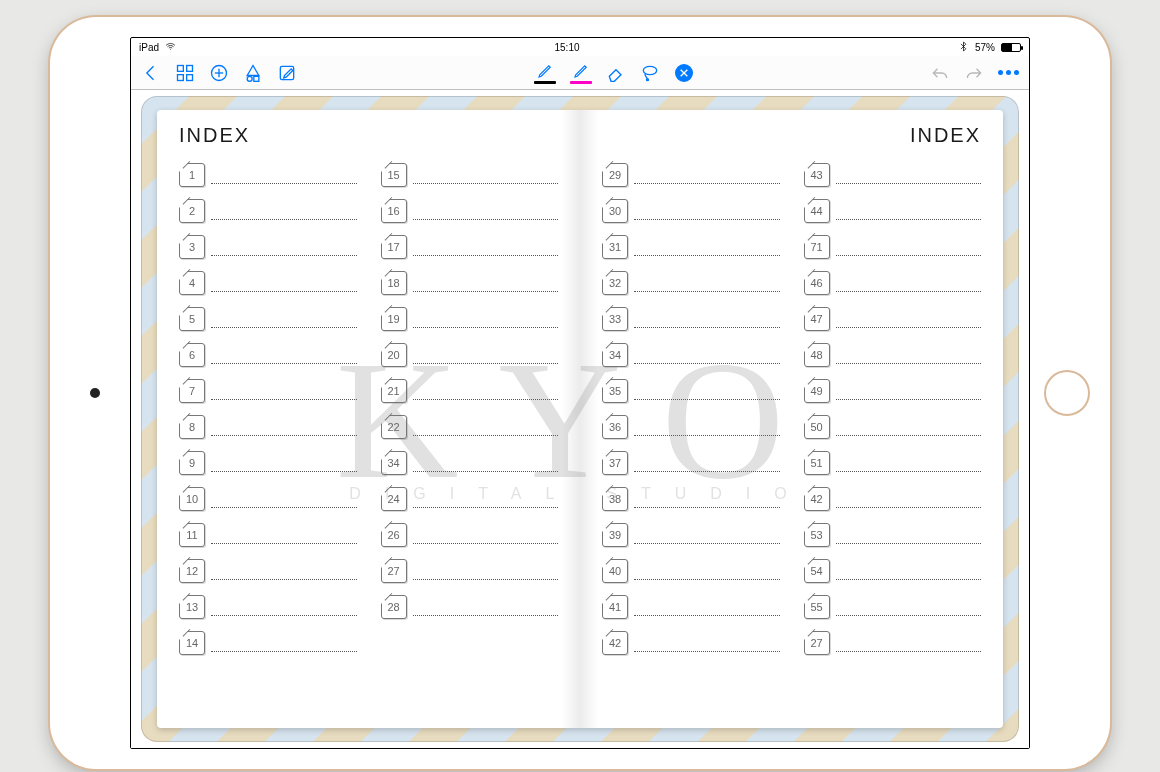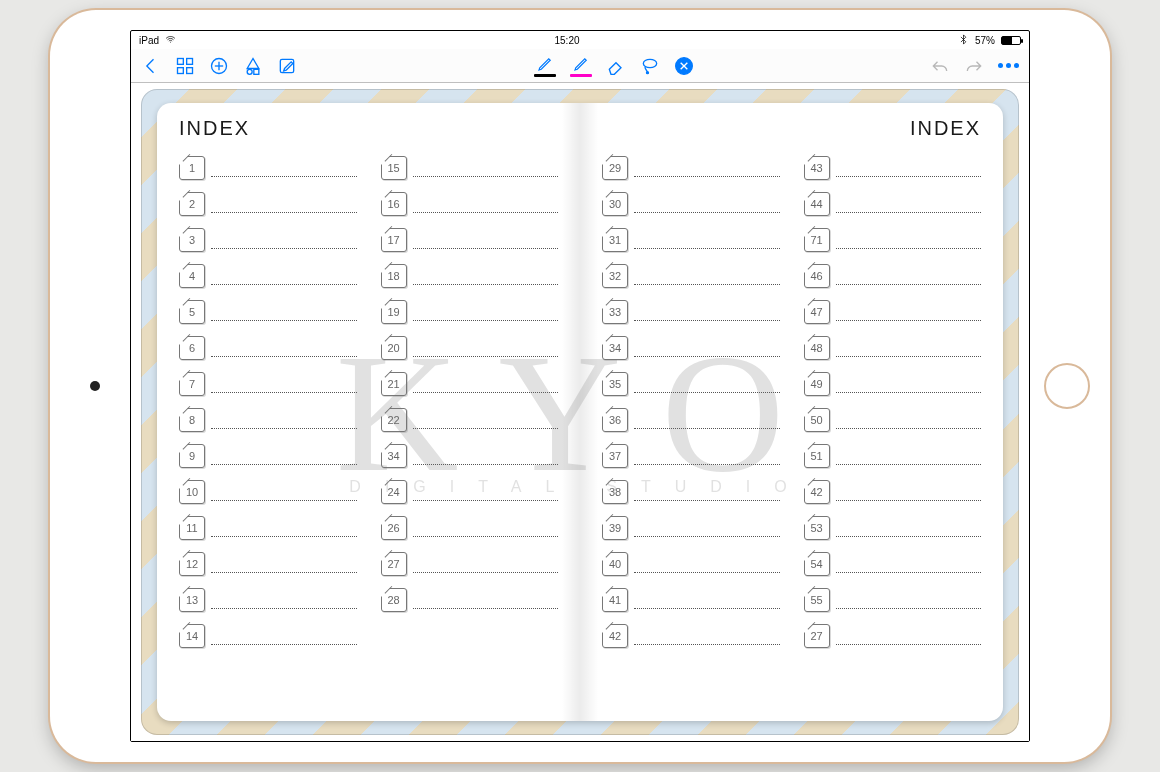--- a/index.html
+++ b/index.html
@@ -12,21 +12,21 @@
   
   body::before {
     content:""; position:absolute; inset:0;
     background:
       radial-gradient(circle at 10% 20%, rgba(0,0,0,.02) 0 2px, transparent 3px),
       radial-gradient(circle at 70% 60%, rgba(0,0,0,.02) 0 2px, transparent 3px);
   }
 
   
   .ipad-frame {
-    position:absolute; left:50px; top:10px; width:1060px; height:752px;
+    position:absolute; left:50px; top:17px; width:1060px; height:752px;
     background:#fff; border-radius:46px;
     box-shadow: 0 0 0 2px #d9b99a, 0 6px 18px rgba(0,0,0,.25);
   }
   .camera { position:absolute; left:40px; top:50%; width:10px; height:10px; margin-top:-5px; background:#222; border-radius:50%; }
   .home-btn { position:absolute; right:20px; top:50%; width:46px; height:46px; margin-top:-23px; border:2px solid #d9b99a; border-radius:50%; background:#fff; }
 
   
   .screen {
     position:absolute; left:80px; top:20px; right:80px; bottom:20px;
     background:#fff; border:1px solid #000; border-radius:2px;
@@ -69,21 +69,21 @@
   }
   .book-cover{
     position:absolute; left:10px; right:10px; top:6px; bottom:6px;
     background:
       repeating-linear-gradient(135deg,#d6e4ef 0 34px,#e8dcc0 34px 68px);
     border-radius:16px;
     box-shadow: inset 0 0 0 1px rgba(0,0,0,.15);
   }
   .book-pages{
     position:absolute; left:26px; right:26px; top:20px; bottom:20px;
-    background:#fff; border-radius:14px;
+    background:#fff; border-radius:4px;
     box-shadow: 0 2px 6px rgba(0,0,0,.2);
     display:flex;
   }
   .spine{
     position:absolute; left:50%; top:0; bottom:0; width:0;
     box-shadow: 0 0 22px rgba(0,0,0,.25);
   }
   .page{
     flex:1; padding:14px 22px 10px 22px; position:relative;
   }
@@ -145,21 +145,21 @@
 
     <div class="status-bar">
       <div class="status-left">
         <span>iPad</span>
         <span class="wifi-icon">
           <svg viewBox="0 0 24 24">
               <path d="M3 9c5-5 13-5 18 0M6 12c3.3-3.3 8.7-3.3 12 0M9 15c1.7-1.7 4.3-1.7 6 0M12 18h0" stroke="#000" fill="none" stroke-width="1.6" stroke-linecap="round"></path>
             </svg>
         </span>
       </div>
-      <div>15:20</div>
+      <div>15:10</div>
       <div class="status-right">
         <span class="bt-icon">
           <svg viewBox="0 0 24 24">
               <path d="M7 7l10 10-5 5V2l5 5L7 17" stroke="#000" fill="none" stroke-width="1.6" stroke-linejoin="round" stroke-linecap="round"></path>
             </svg>
         </span>
         <span>57%</span>
         <span class="batt">
             <i></i>
           </span>

